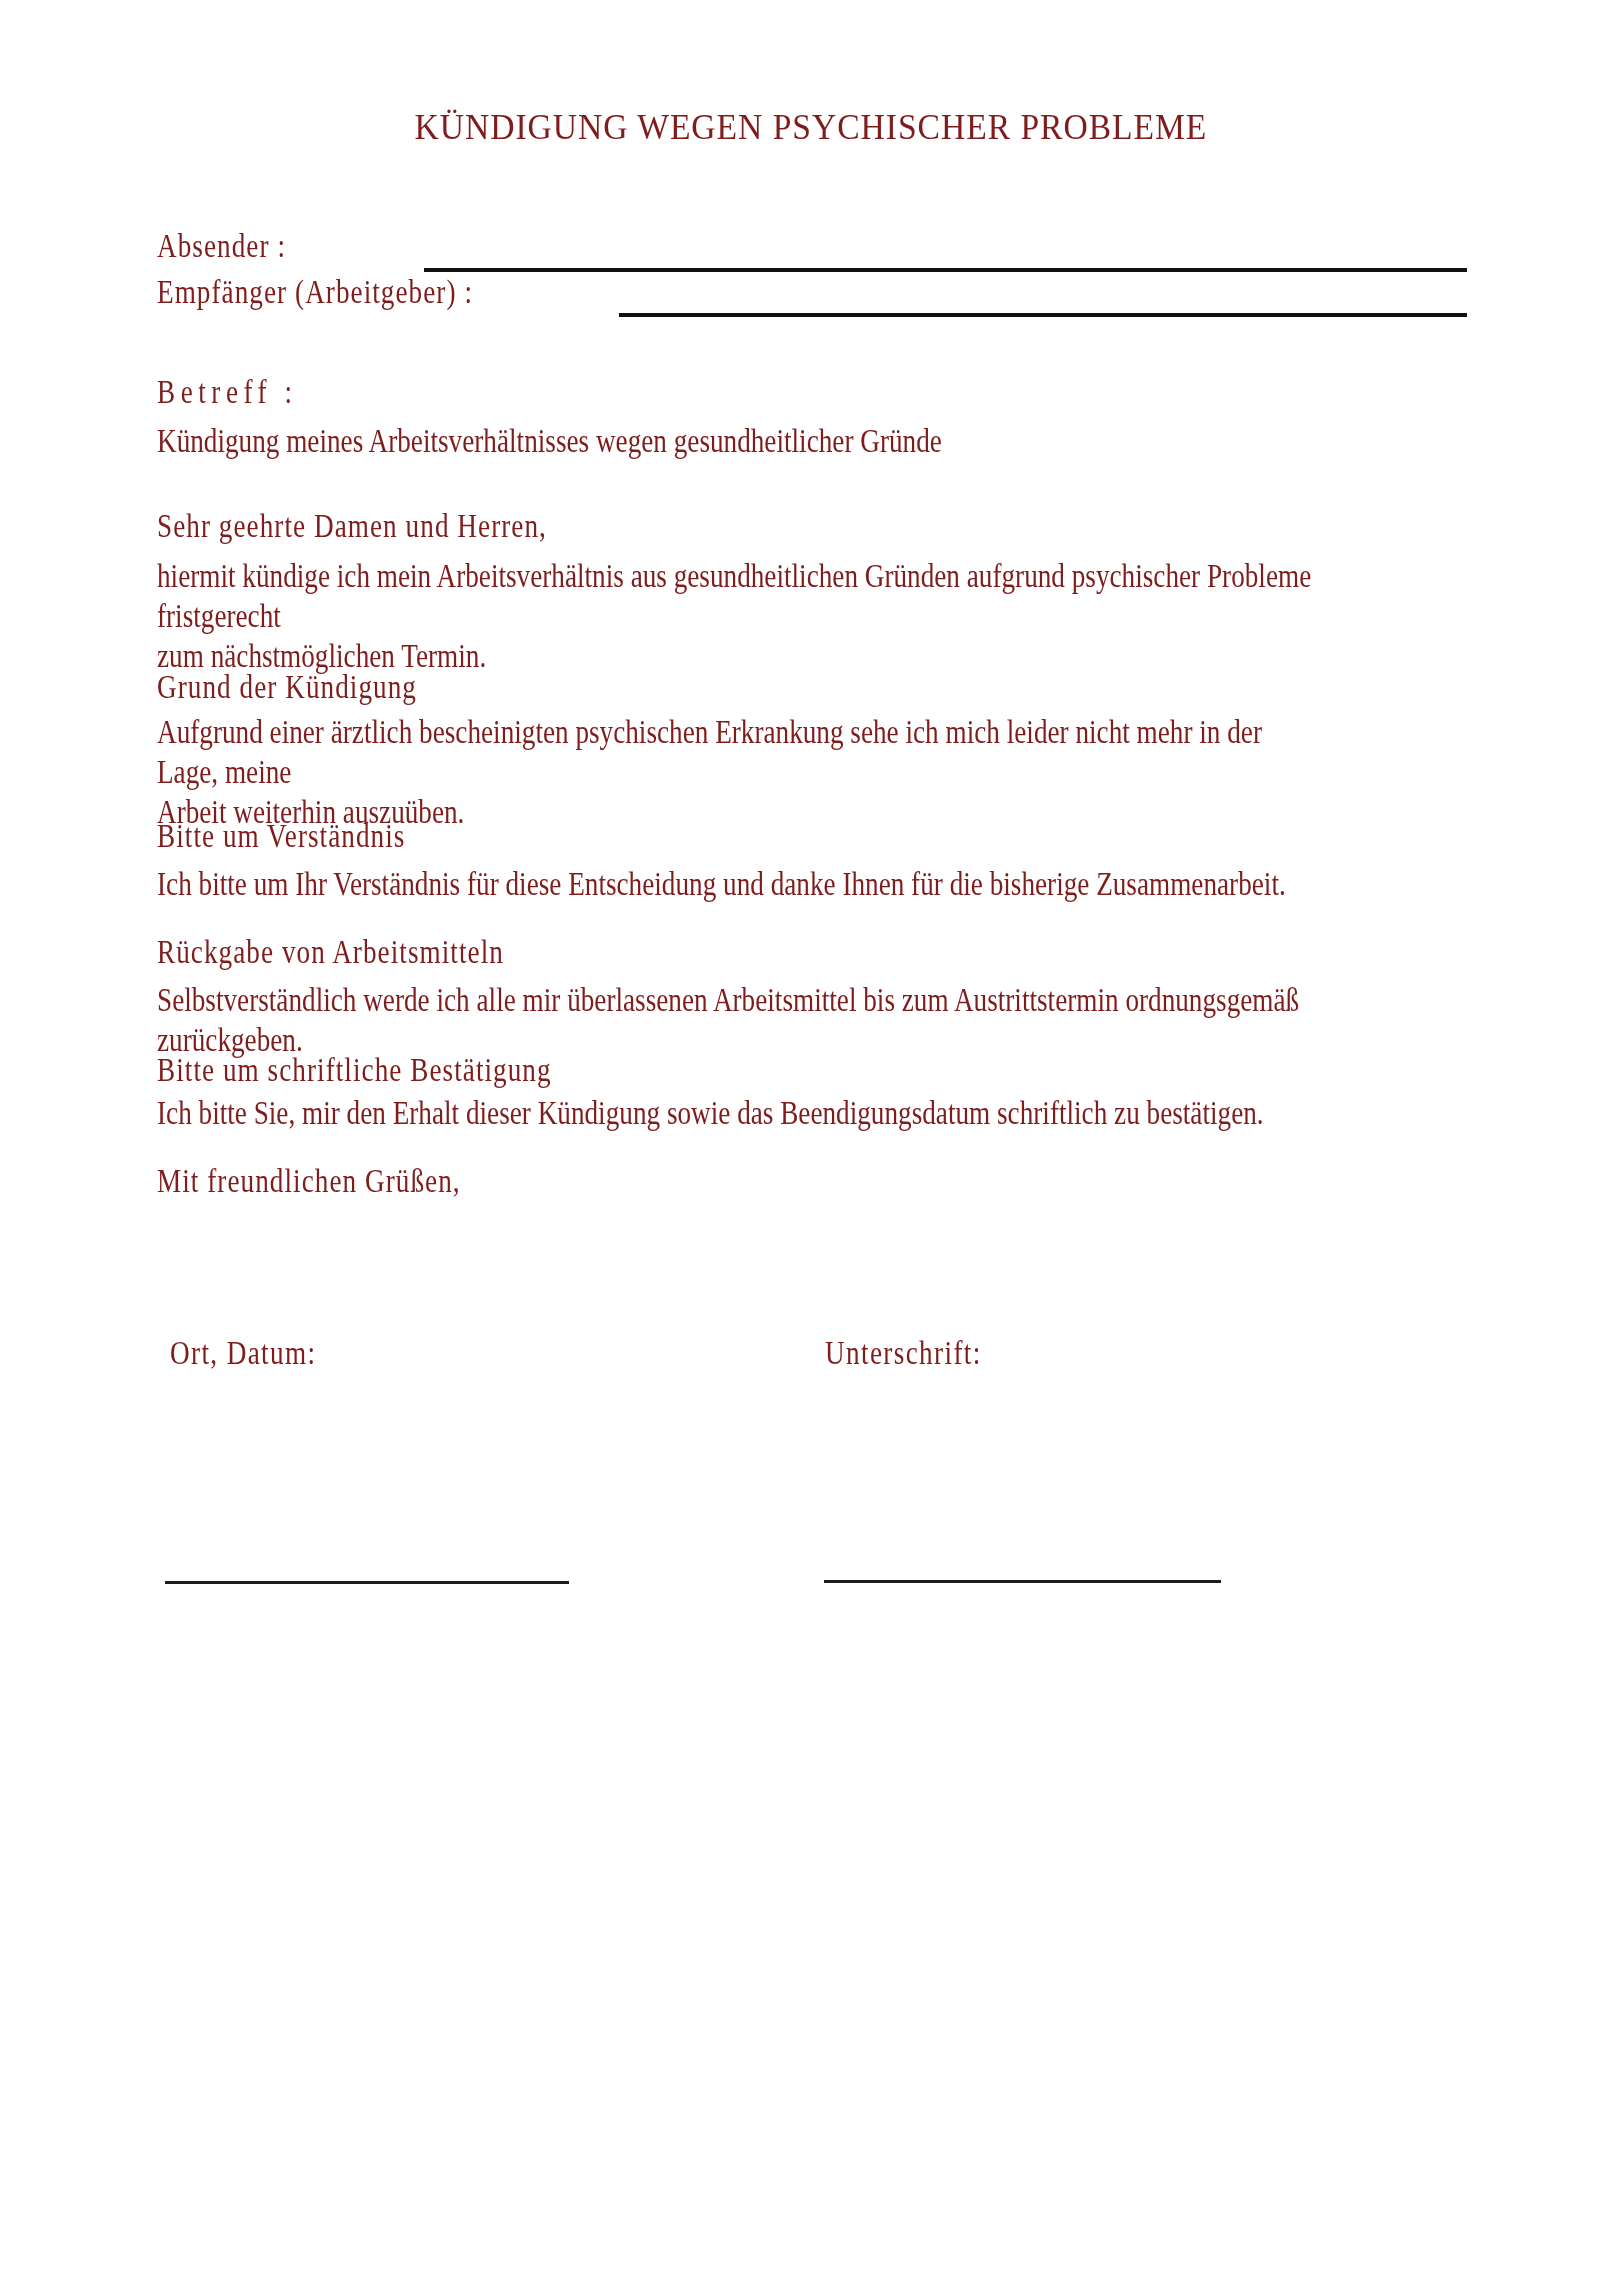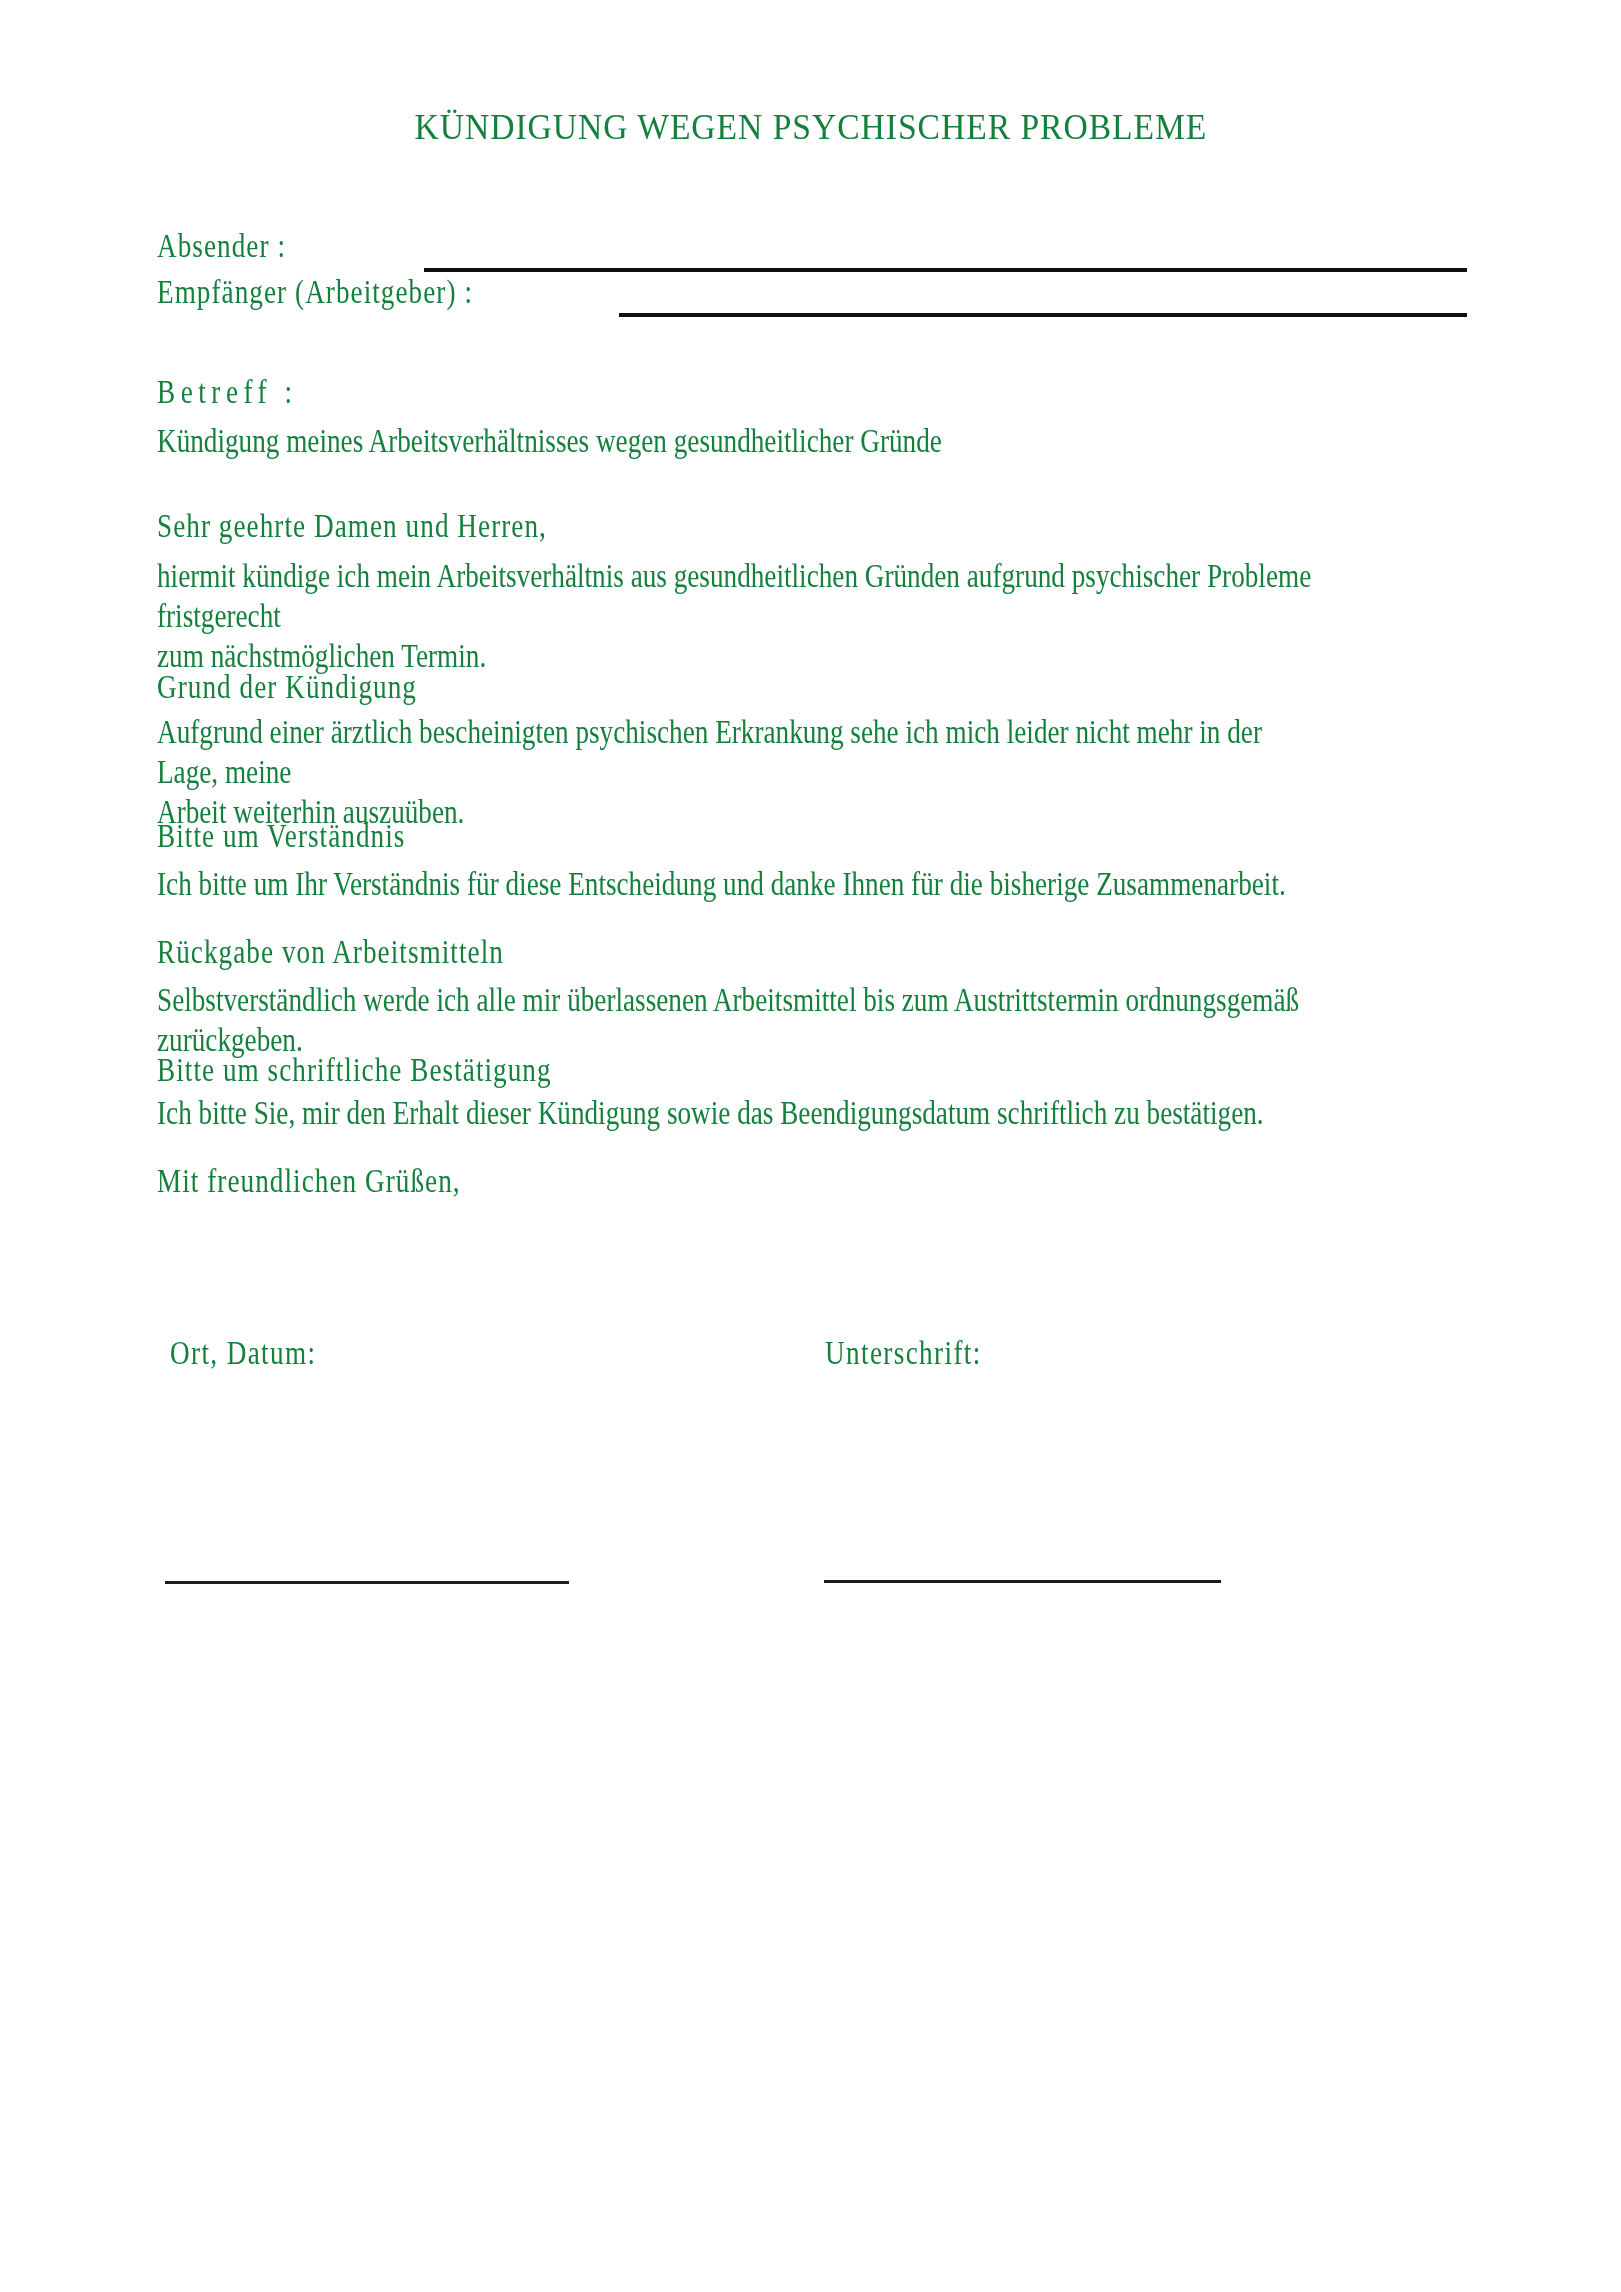--- a/index.html
+++ b/index.html
@@ -2,21 +2,21 @@
 <html><head>
 <meta charset="utf-8">
 <style>
   html,body { margin:0; padding:0; background:#e8e8e8; }
   .page {
     position:relative;
     width:1621px; height:2293px;
     margin:0 auto;
     background:#ffffff;
     font-family:"Liberation Serif","DejaVu Serif",serif;
-    color:#15803d;
+    color:#7f1d1d;
     overflow:hidden;
   }
   .t {
     position:absolute;
     font-size:34px;
     line-height:40px;
     white-space:pre-line;
   }
   
   .cx { transform:scaleX(0.80); transform-origin:0 0; }

